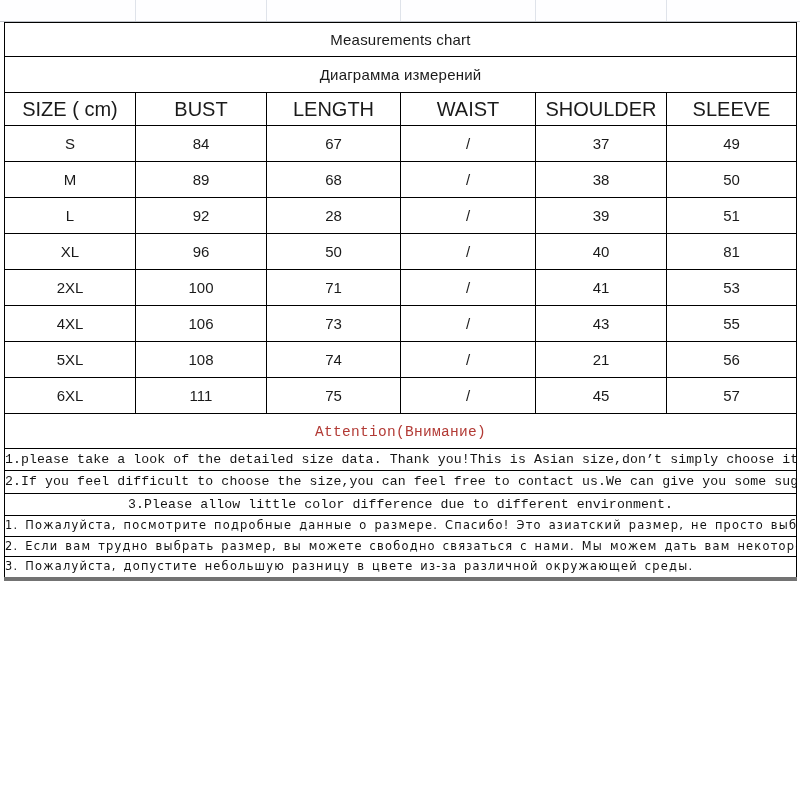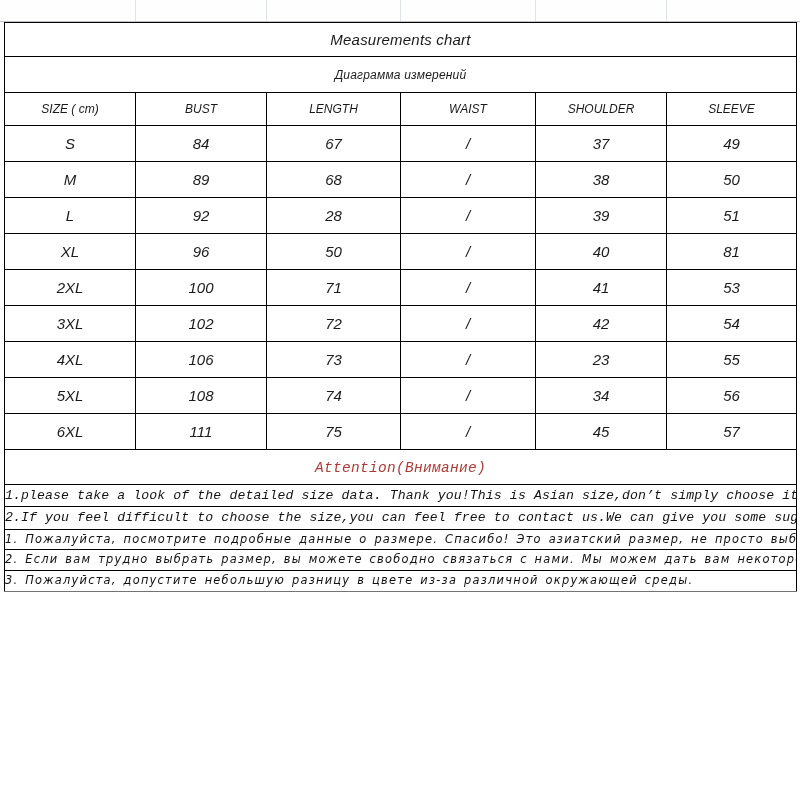--- a/index.html
+++ b/index.html
@@ -31,21 +31,20 @@
     bottom: 0;
     width: 1px;
     background: #dfe3ea;
   }
 
   
   .chart-wrap {
     width: 800px;
     box-sizing: border-box;
     padding: 0 20px 0 4px;
-    font-style: italic;
   }
   table.measure {
     width: 792px;
     border-collapse: collapse;
     table-layout: fixed;
   }
   table.measure td {
     border: 1px solid #000000;
     text-align: center;
     vertical-align: middle;
@@ -61,26 +60,26 @@
   .col-should { width: 131px; }
   .col-sleeve { width: 130px; }
 
   .title-en {
     height: 33px;
     font-size: 15px;
     letter-spacing: .2px;
   }
   .title-ru {
     height: 35px;
-    font-size: 12px;
+    font-size: 15px;
     letter-spacing: .2px;
   }
   .hdr-en {
     height: 32px;
-    font-size: 12px;
+    font-size: 20px;
   }
   .hdr-ru {
     height: 33px;
     font-size: 14.5px;
   }
   .hdr-ru .clip {
     display: block;
     width: 150px;
     margin-left: -8px;
     overflow: hidden;
@@ -131,21 +130,21 @@
   .ru-row td {
     border-left: 1px solid #000000;
     border-right: 1px solid #000000;
     border-top: none;
     border-bottom: 1px solid #dddddd;
     text-align: left;
     padding: 6px 8px 6px 7px;
     white-space: normal;
   }
   .ru-row.last td {
-    border-bottom: 1px solid #737373;
+    border-bottom: 4px solid #737373;
   }
   .note-ru {
     font-family: "DejaVu Sans", sans-serif;
     font-size: 11.4px;
     line-height: 1.72;
     letter-spacing: 1.25px;
     word-spacing: 2px;
     color: #111111;
     text-align: justify;
   }
@@ -224,41 +223,33 @@
       </tr>
       <tr class="data-row">
         <td>2XL</td>
         <td>100</td>
         <td>71</td>
         <td>/</td>
         <td>41</td>
         <td>53</td>
       </tr>
       <tr class="data-row">
-        <td>3XL</td>
-        <td>102</td>
-        <td>72</td>
-        <td>/</td>
-        <td>42</td>
-        <td>54</td>
-      </tr>
-      <tr class="data-row">
         <td>4XL</td>
         <td>106</td>
         <td>73</td>
         <td>/</td>
-        <td>23</td>
+        <td>43</td>
         <td>55</td>
       </tr>
       <tr class="data-row">
         <td>5XL</td>
         <td>108</td>
         <td>74</td>
         <td>/</td>
-        <td>34</td>
+        <td>21</td>
         <td>56</td>
       </tr>
       <tr class="data-row">
         <td>6XL</td>
         <td>111</td>
         <td>75</td>
         <td>/</td>
         <td>45</td>
         <td>57</td>
       </tr>
@@ -270,20 +261,25 @@
       <tr class="note-row">
         <td colspan="6">
             <div class="note-en">1.please take a look of the detailed size data. Thank you!This is Asian size,don’t simply choose it by S/M/L.Unit:cm. Please allow 1-3cm difference due to manual measurement.</div>
           </td>
       </tr>
       <tr class="note-row">
         <td colspan="6">
             <div class="note-en">2.If you feel difficult to choose the size,you can feel free to contact us.We can give you some suggestion,but it is for your reference only.</div>
           </td>
       </tr>
+      <tr class="note-row">
+        <td colspan="6">
+            <div class="note-en">3.Please allow little color difference due to different environment.</div>
+          </td>
+      </tr>
 
       <tr class="ru-row">
         <td colspan="6">
             <div class="note-ru p1">1. Пожалуйста, посмотрите подробные данные о размере. Спасибо! Это азиатский размер, не просто выберите его по S/M/L. Unit: см. Пожалуйста, позвольте разницу 1-3 см из-за ручного измерения.</div>
           </td>
       </tr>
       <tr class="ru-row">
         <td colspan="6">
             <div class="note-ru">2. Если вам трудно выбрать размер, вы можете свободно связаться с нами. Мы можем дать вам некоторое предложение, но оно предназначено только для справки.</div>
           </td>

